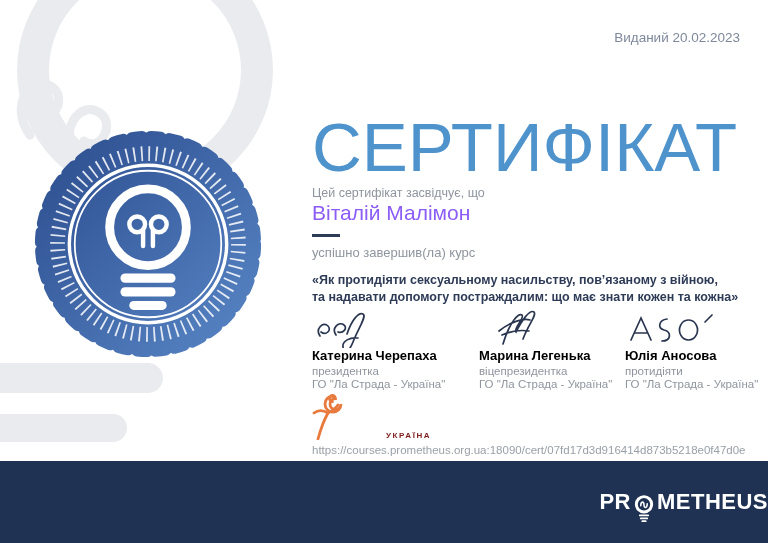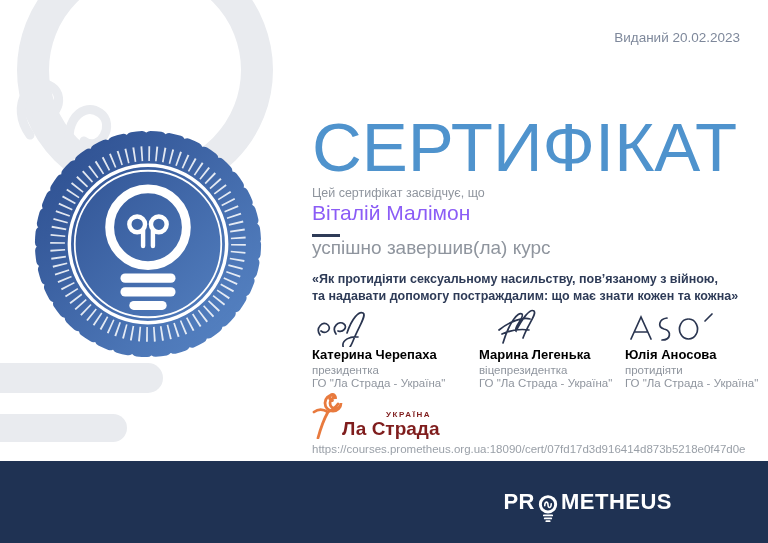--- a/index.html
+++ b/index.html
@@ -11,37 +11,37 @@
     color:#2e3b57;
   }
   .watermark { position:absolute; left:0; top:0; width:768px; height:543px; z-index:0; }
   .badge { position:absolute; left:30px; top:126px; width:236px; height:236px; z-index:2; }
   .issued-date { position:absolute; top:30px; right:28px; font-size:13.5px; color:#7e889b; z-index:3; }
   .main { position:absolute; left:312px; top:113px; width:446px; z-index:3; }
   .cert-title { font-size:69px; line-height:1; font-weight:400; color:#4f93cd; letter-spacing:0px; white-space:nowrap; }
   .certifies { margin-top:4px; font-size:12.5px; color:#8f959e; }
   .recipient { margin-top:1px; font-size:21px; color:#8b5cf6; }
   .divider { width:28px; height:3px; background:#2e3b57; margin-top:9px; }
-  .completed { margin-top:0; font-size:19px; color:#8f959e; }
+  .completed { margin-top:8px; font-size:13px; color:#8f959e; }
   .course { margin-top:12px; font-size:12.5px; font-weight:bold; color:#2e3b57; line-height:1.36; white-space:nowrap; }
   .sig-row { display:grid; grid-template-columns:167px 146px 1fr; margin-top:4px; }
   .sig-col { display:flex; flex-direction:column; }
   .sig-scribble { height:38px; width:110px; }
   .sig-name { font-size:13px; font-weight:bold; color:#000000; margin-top:0px; white-space:nowrap; }
   .sig-role { font-size:11.5px; color:#8f959e; line-height:1.14; margin-top:2px; white-space:nowrap; }
   .sig-org  { font-size:11.5px; color:#8f959e; line-height:1.14; white-space:nowrap; }
   .lastrada { display:flex; align-items:flex-end; margin-top:5px; height:44px; }
   .lastrada svg { flex:0 0 auto; }
   .lastrada-text { margin-left:-4px; color:#7f1d1d; }
   .lastrada-country { font-size:8px; font-weight:bold; letter-spacing:1.6px; margin-left:44px; }
   .lastrada-name { font-size:19px; font-weight:bold; line-height:1.05; }
   .verify-label { margin-top:9px; font-size:12.5px; color:#4d545e; }
   .verify-url { margin-top:2px; font-size:11.5px; color:#9aa0a8; text-decoration:none; display:inline-block; }
   .footer { position:absolute; left:0; bottom:0; width:768px; height:82px; background:#1f3253; z-index:4;
-            display:flex; align-items:center; justify-content:flex-end; padding-right:96px; }
+            display:flex; align-items:center; justify-content:flex-end; }
   .plogo { display:flex; align-items:center; color:#ffffff; font-weight:bold; font-size:22px; letter-spacing:0.5px; }
   .plogo .bulb-o { margin:12px 1px 0 1px; }
 </style>
 </head>
 <body>
 
 <svg class="watermark" viewBox="0 0 768 543" aria-hidden="true">
   <circle cx="145" cy="70" r="112" fill="none" stroke="#e9ebef" stroke-width="32"></circle>
   <path d="M30,135 c-22,-30 2,-62 22,-48 c16,11 0,40 -16,28 M78,161 c-22,-30 2,-62 22,-48 c16,11 0,40 -16,28" fill="none" stroke="#e9ebef" stroke-width="9" stroke-linecap="round"></path>
   <rect x="-30" y="363" width="193" height="30" rx="15" fill="#e9ebef"></rect>
@@ -111,21 +111,20 @@
     </div>
   </div>
 
   <div class="lastrada">
     <svg width="34" height="46" viewBox="0 0 34 46" fill="none" stroke="#e87a3e" stroke-width="2.8" stroke-linecap="round">
       <path d="M21,2 a8,8 0 1 0 8,8 a5.5,5.5 0 1 1 -5.5,-5.5 a3,3 0 1 0 -3,3"></path>
       <path d="M6,45 C9,34 12,26 16,19 M16,19 C11,16 6,16 2,19 M16,19 C20,17 24,14 26,11"></path>
     </svg>
     <div class="lastrada-text">
       <div class="lastrada-country">УКРАЇНА</div>
-      <div class="lastrada-name">Ла Страда</div>
     </div>
   </div>
 
   <a class="verify-url" href="#">https://courses.prometheus.org.ua:18090/cert/07fd17d3d916414d873b5218e0f47d0e</a>
 </div>
 
 <div class="footer">
   <div class="plogo">
     <span>PR</span>
     <svg class="bulb-o" width="24" height="30" viewBox="0 0 26 30" fill="none" stroke="#ffffff" stroke-linecap="round">

